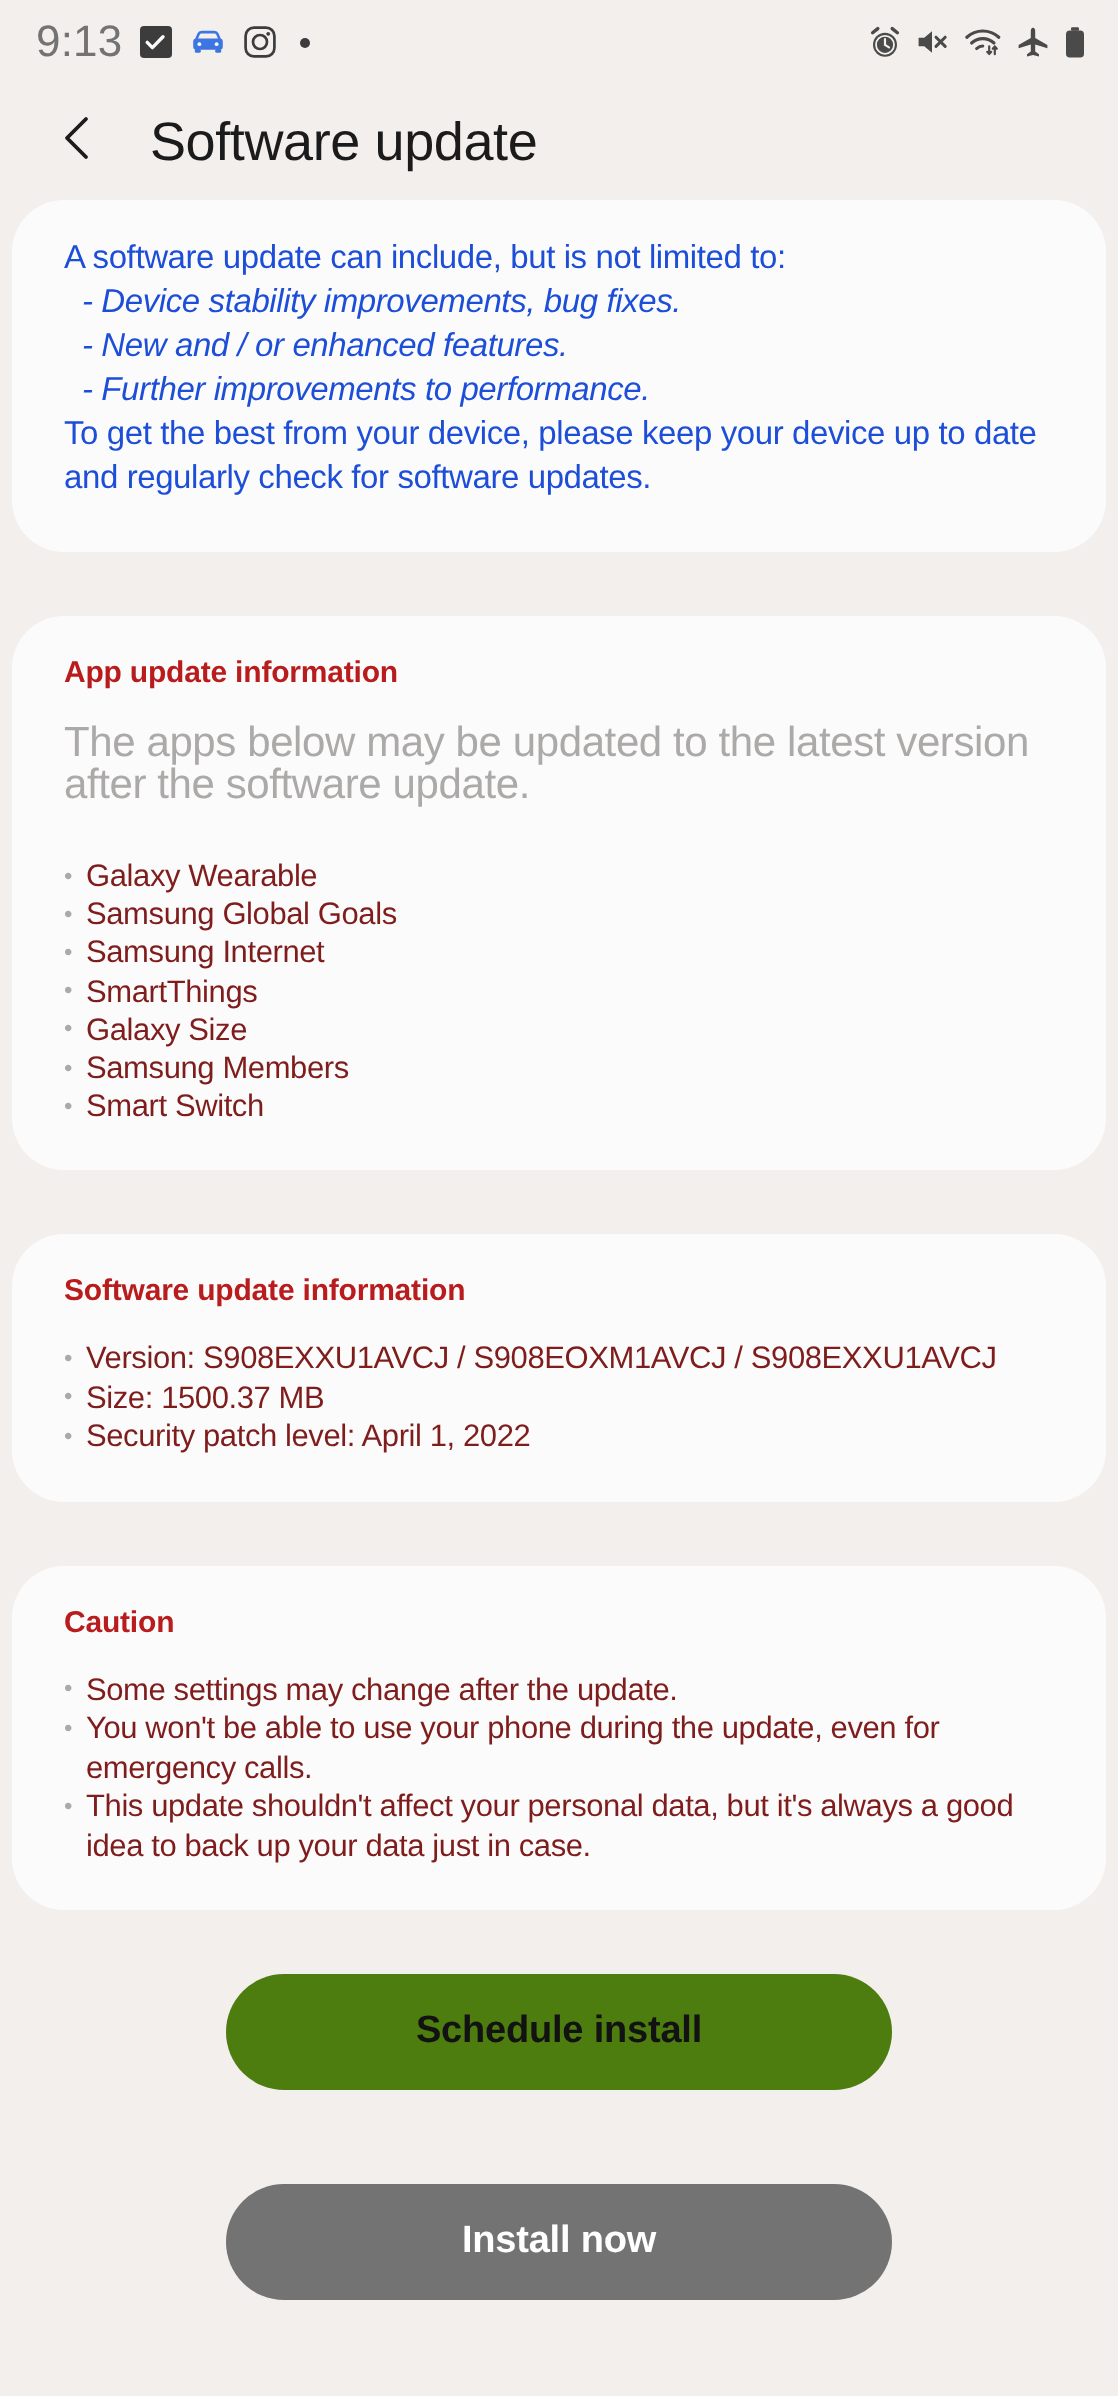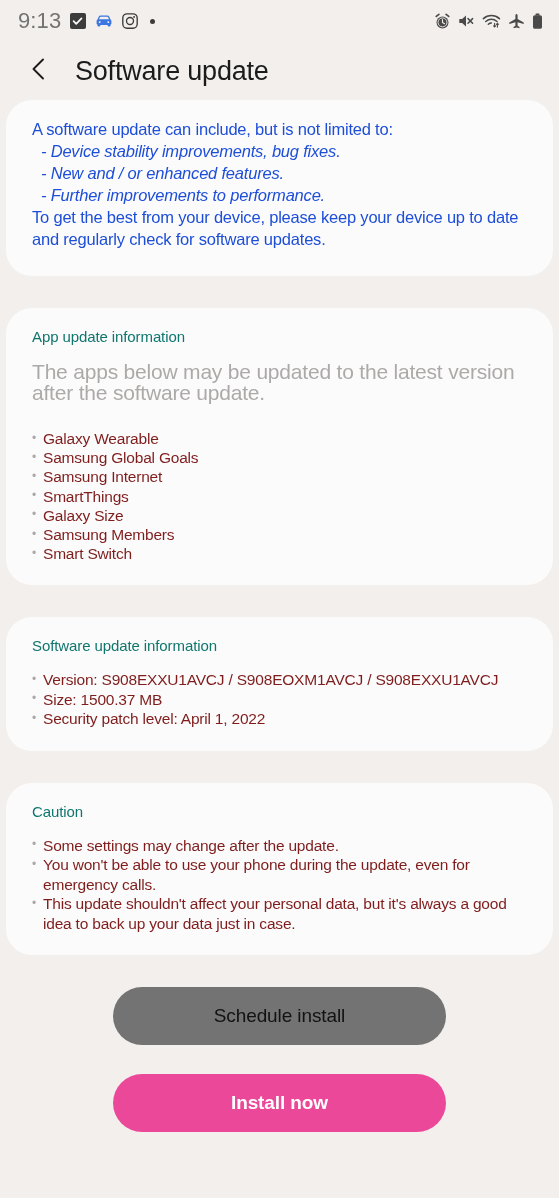--- a/index.html
+++ b/index.html
@@ -89,22 +89,22 @@
     padding: 20px 26px 22px 26px;
     box-sizing: border-box;
     margin-bottom: 32px;
   }
   .card.first {
     padding-top: 18px;
     padding-bottom: 26px;
   }
   .card-title {
     font-size: 15px;
-    color: #0f766e;
-    font-weight: normal;
+    color: #b91c1c;
+    font-weight: bold;
     letter-spacing: -0.1px;
     margin-bottom: 16px;
   }
   .intro-line {
     font-size: 16.5px;
     color: #1d4ed8;
     line-height: 22px;
     letter-spacing: -0.2px;
   }
   .intro-line.indent {
@@ -163,30 +163,30 @@
     border: none;
     display: flex;
     align-items: center;
     justify-content: center;
     font-family: "Liberation Sans", sans-serif;
     font-size: 19px;
     cursor: pointer;
     letter-spacing: -0.1px;
   }
   .btn-secondary {
+    background: #4d7c0f;
+    color: #121212;
+    font-weight: bold;
+    text-align: right;
+  }
+  .btn-primary {
     background: #737373;
-    color: #121212;
-    font-weight: normal;
-    text-align: right;
-  }
-  .btn-primary {
-    background: #ec4899;
     color: #ffffff;
     font-weight: bold;
-    margin-top: 29px;
+    margin-top: 47px;
   }
 </style>
 </head>
 <body>
 
 <div class="status-bar">
   <div class="status-left">
     <span class="status-time">9:13</span>
     <span class="sicon">
       <svg width="16" height="16" viewBox="0 0 16 16">

